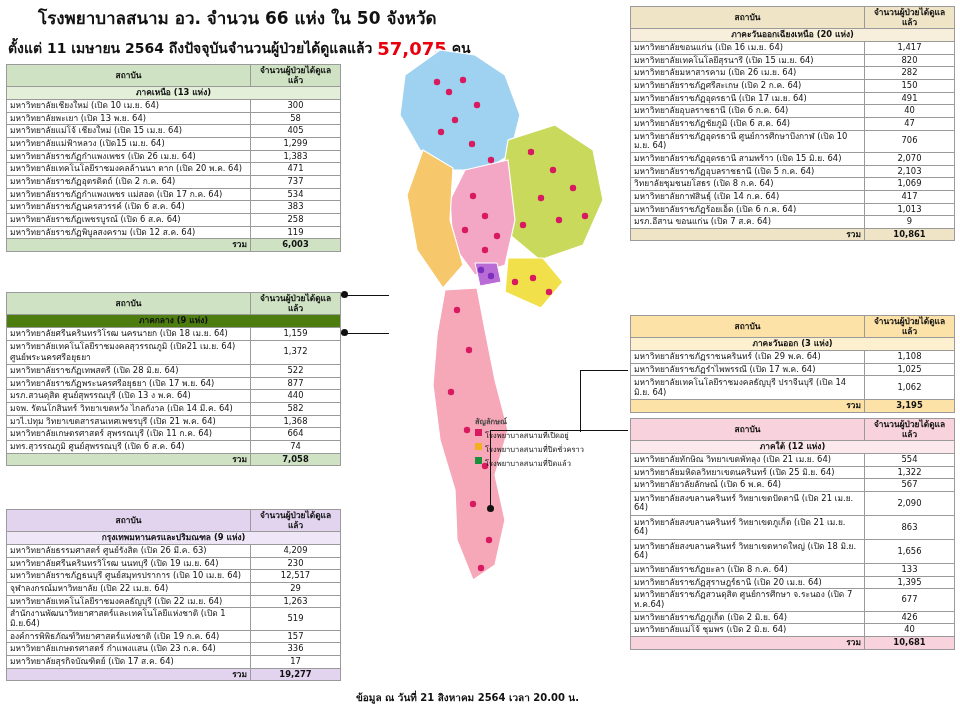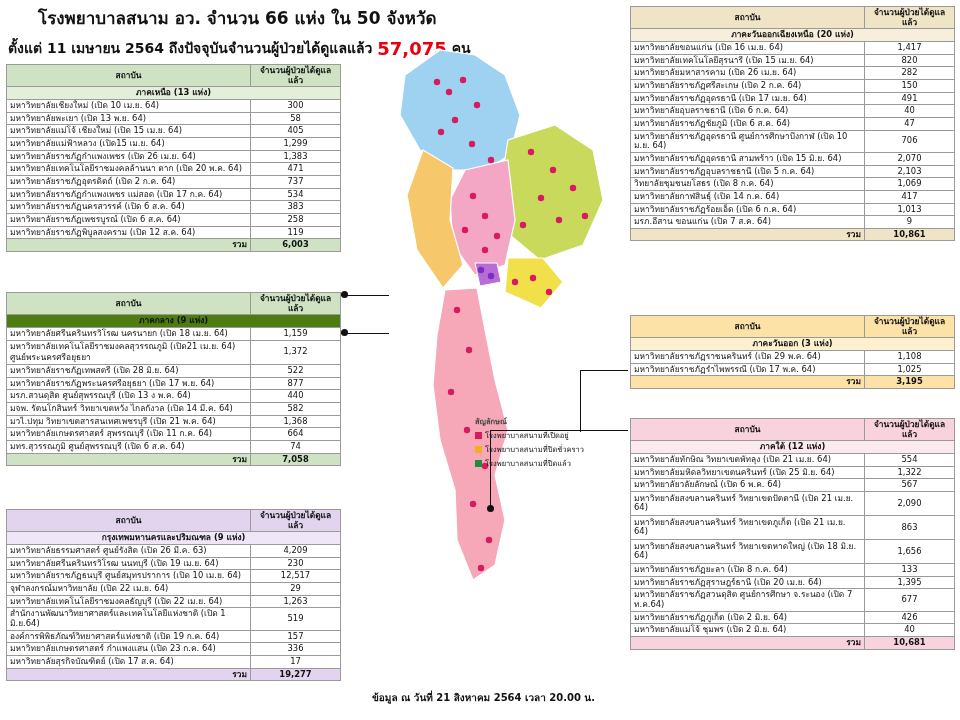--- a/index.html
+++ b/index.html
@@ -47,24 +47,24 @@
   .t-east .hdr td { background:#fde2a8; }
   .t-east .sec td  { background:#fdf0cf; }
   .t-east .total td { background:#fde2a8; }
   .t-south .hdr td { background:#f8d3dd; }
   .t-south .sec td  { background:#fce9ee; }
   .t-south .total td { background:#f8d3dd; }
 
   
   .mapwrap { position:absolute; left:345px; top:20px; width:285px; height:690px; }
   .legend { position:absolute; left:130px; top:395px; font-size:7.5px; }
-  .legend div { display:flex; align-items:center; gap:3px; margin-bottom:2px; }
+  .legend div { display:flex; gap:3px; margin-bottom:2px; }
   .lgdot { width:7px; height:7px; display:inline-block; }
 
-  .footnote { position:absolute; left:372px; top:690px; font-size:10px; font-weight:bold; }
+  .footnote { position:absolute; left:356px; top:690px; font-size:10px; font-weight:bold; }
 
   .dot { position:absolute; width:7px; height:7px; border-radius:50%; background:#111; }
   .hline { position:absolute; height:1px; background:#111; }
   .vline { position:absolute; width:1px; background:#111; }
 </style>
 </head>
 <body>
 
 <div class="page">
 
@@ -334,20 +334,24 @@
       <tr class="sec">
         <td colspan="2">ภาคะวันออก (3 แห่ง)</td>
       </tr>
       <tr>
             <td>มหาวิทยาลัยราชภัฏราชนครินทร์ (เปิด 29 พ.ค. 64)</td>
             <td class="num">1,108</td>
           </tr>
       <tr>
             <td>มหาวิทยาลัยราชภัฏรำไพพรรณี (เปิด 17 พ.ค. 64)</td>
             <td class="num">1,025</td>
+          </tr>
+      <tr>
+            <td style="height:24px">มหาวิทยาลัยเทคโนโลยีราชมงคลธัญบุรี  ปราจีนบุรี (เปิด 14 มิ.ย. 64)</td>
+            <td class="num">1,062</td>
           </tr>
       <tr class="total">
         <td class="lab">รวม</td>
         <td class="num">3,195</td>
       </tr>
     </tbody>
       </table>
   </div>
 
   <div class="blk t-south" style="left:630px; top:418px; width:325px;">

